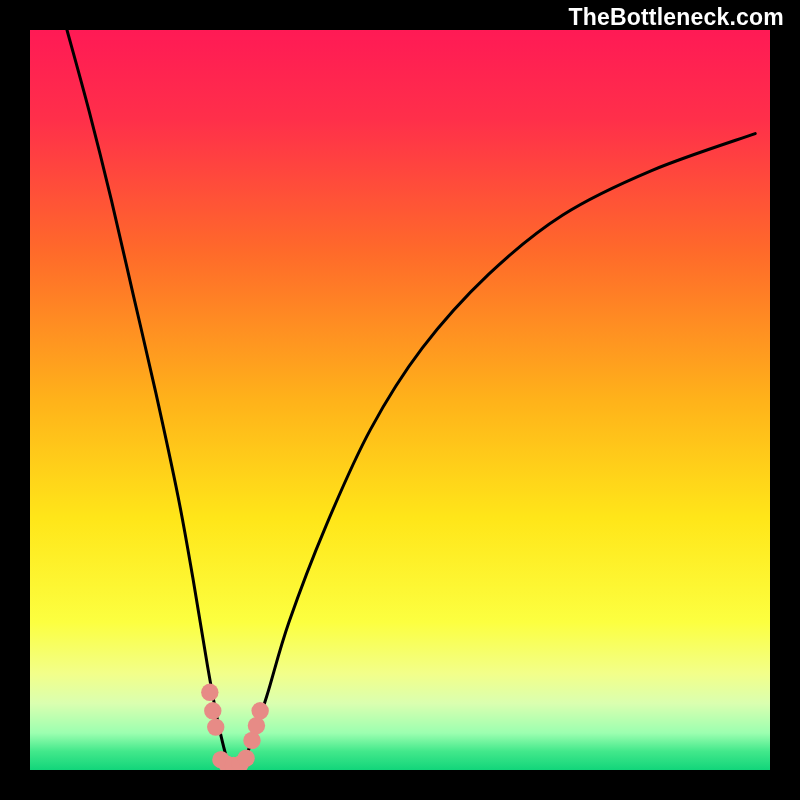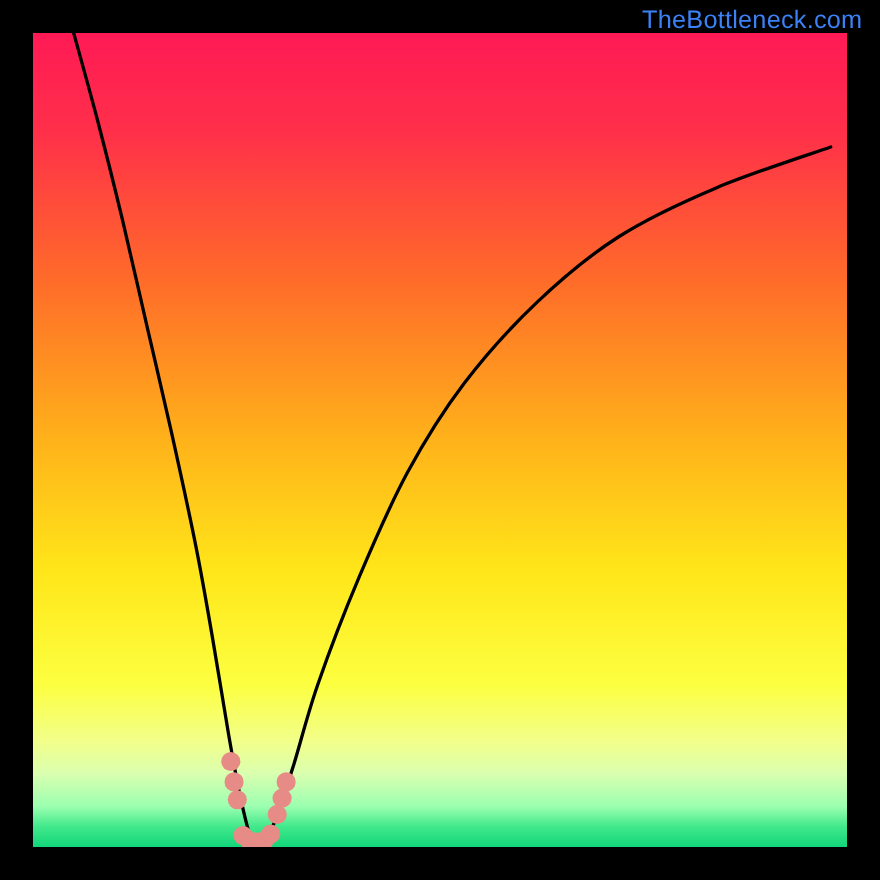--- a/index.html
+++ b/index.html
@@ -26,23 +26,23 @@
     overflow: hidden;
   }
   .gradient-bg {
     position: absolute;
     left: 0; top: 0; right: 0; bottom: 0;
   }
   .watermark {
     position: absolute;
     top: 4px;
     right: 16px;
-    color: #3b82f6;
+    color: #ffffff;
     font-size: 23px;
-    font-weight: 400;
+    font-weight: 700;
     letter-spacing: 0.2px;
   }
   svg.curve-svg {
     position: absolute;
     left: 0; top: 0;
     width: 740px;
     height: 740px;
   }
   .marker {
     fill: #e78b86;

